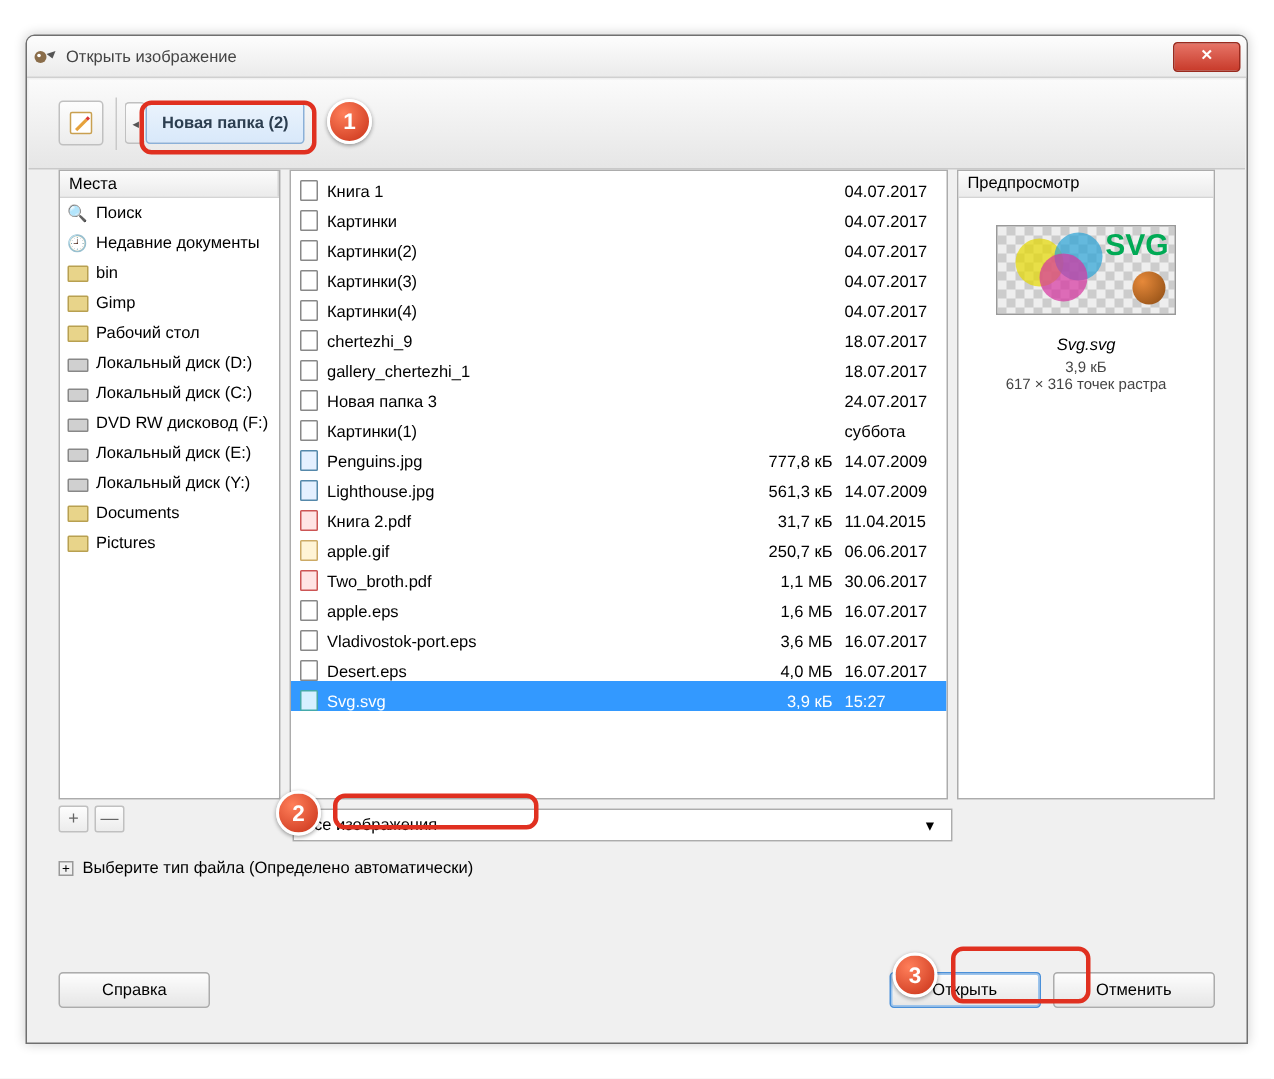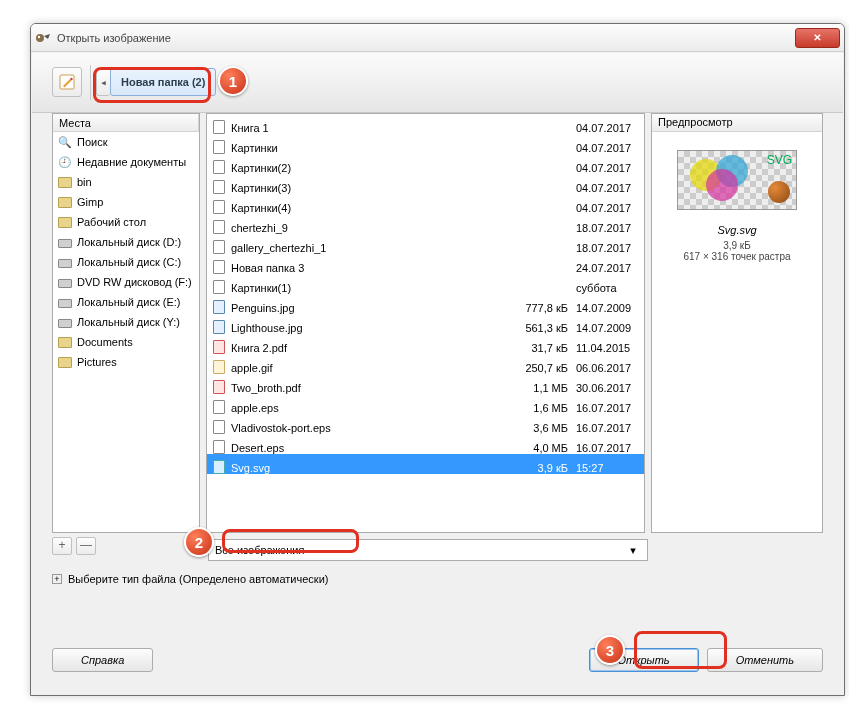--- a/index.html
+++ b/index.html
@@ -1,17 +1,17 @@
 <!DOCTYPE html>
 <html><head>
 <meta charset="utf-8">
 <style>
 * { box-sizing: border-box; margin: 0; padding: 0; }
 body { font-family: "Segoe UI", Tahoma, sans-serif; font-size: 11px; background: #fff; width: 849px; height: 719px; position: relative; }
-.window { width: 815px; height: 673px; position: absolute; left: 30px; top: 23px; border: 1px solid #707070; background: #f0f0f0; border-radius: 6px 6px 0 0; overflow: hidden; box-shadow: 0 0 8px rgba(0,0,0,0.2); }
+.window { width: 815px; height: 673px; position: absolute; left: 17px; top: 23px; border: 1px solid #707070; background: #f0f0f0; border-radius: 6px 6px 0 0; overflow: hidden; box-shadow: 0 0 8px rgba(0,0,0,0.2); }
 .titlebar { height: 28px; background: linear-gradient(#fdfdfd, #ebebeb); border-bottom: 1px solid #d0d0d0; display: flex; align-items: center; padding: 0 4px; }
 .app-icon { width: 16px; height: 16px; margin-right: 6px; display: flex; align-items: center; justify-content: center; }
 .app-icon svg { width: 16px; height: 16px; }
 .title { flex: 1; color: #444; }
 .winbtns { display: flex; align-items: center; gap: 2px; }
 .close { width: 45px; height: 20px; background: linear-gradient(#e67467,#c83b2b); border: 1px solid #9a2a1e; border-radius: 3px; text-align: center; color: #fff; font-weight: bold; font-size: 10px; line-height: 18px; }
 .client { position: absolute; left: 1px; right: 1px; top: 29px; bottom: 1px; background: #f0f0f0; }
 .toolbar { position: absolute; left: 0; right: 0; top: 0; height: 60px; background: linear-gradient(#fbfbfb,#e6e6e6); border-bottom: 1px solid #c9c9c9; }
 .pencil-btn { position: absolute; left: 20px; top: 14px; width: 30px; height: 30px; border: 1px solid #c0c0c0; background: linear-gradient(#fdfdfd,#ececec); border-radius: 3px; display: flex; align-items: center; justify-content: center; }
 .pencil-btn svg { width: 16px; height: 16px; }
@@ -37,30 +37,30 @@
 .f-name { flex: 1; white-space: nowrap; overflow: hidden; }
 .f-size { width: 60px; text-align: right; padding-right: 8px; white-space: nowrap; }
 .f-date { width: 64px; white-space: nowrap; }
 .below-places { display: flex; gap: 4px; margin-top: 4px; }
 .sq { width: 20px; height: 18px; border: 1px solid #c0c0c0; background: linear-gradient(#fdfdfd,#ececec); border-radius: 2px; text-align: center; font-size: 12px; line-height: 15px; color: #666; }
 .filetype-sel { position: absolute; left: 176px; right: 195px; top: 486px; height: 22px; border: 1px solid #acacac; background: #fff; display: flex; align-items: center; padding: 0 6px; }
 .filetype-sel .dd { margin-left: auto; width: 16px; text-align: center; }
 .expand-filetype { position: absolute; left: 20px; top: 520px; display: flex; align-items: center; gap: 6px; }
 .expand-filetype .plus { width: 10px; height: 10px; border: 1px solid #999; font-size: 9px; line-height: 8px; text-align: center; }
 .btns { position: absolute; left: 20px; right: 20px; bottom: 20px; height: 26px; display: flex; }
-.btn { height: 24px; min-width: 76px; padding: 0 28px; border: 1px solid #acacac; background: linear-gradient(#fdfdfd,#e6e6e6); border-radius: 3px; display: flex; align-items: center; justify-content: center; font-style: italic; }
+.btn { height: 24px; min-width: 76px; padding: 0 28px; border: 1px solid #acacac; background: linear-gradient(#fdfdfd,#e6e6e6); border-radius: 3px; display: flex; align-items: center; justify-content: center; }
 .btn.primary { border: 1px solid #4a90d9; box-shadow: 0 0 0 1px #9cc4ec inset; }
 .preview-hdr { height: 18px; border-bottom: 1px solid #d4d4d4; background: linear-gradient(#fcfcfc,#ebebeb); padding: 2px 6px; }
 .preview-body { padding: 12px 8px; text-align: center; }
 .preview-thumb { width: 120px; height: 60px; margin: 6px auto 14px; position: relative; border: 1px solid #999; background: repeating-conic-gradient(#ccc 0 25%, #eee 0 50%) 0 0/12px 12px; }
 .preview-thumb .c1 { position:absolute; left:12px; top:8px; width:32px; height:32px; border-radius:50%; background:#e6d800; opacity:.7; }
 .preview-thumb .c2 { position:absolute; left:28px; top:18px; width:32px; height:32px; border-radius:50%; background:#d633a0; opacity:.7; }
 .preview-thumb .c3 { position:absolute; left:38px; top:4px; width:32px; height:32px; border-radius:50%; background:#2aa2d6; opacity:.7; }
 .preview-thumb .ball { position:absolute; right:6px; bottom:6px; width:22px; height:22px; border-radius:50%; background: radial-gradient(circle at 30% 30%, #e6893a, #8a4a12); }
-.preview-thumb .svgtxt { position:absolute; right:4px; top:2px; color:#0a5; font-weight:normal; font-size:12px; }
+.preview-thumb .svgtxt { position:absolute; right:4px; top:2px; color:#0a5; font-weight:bold; font-size:20px; }
 .pv-name { font-style: italic; margin: 4px 0; }
 .pv-meta { font-size: 10px; color: #444; }
 
 .badge { position: absolute; width: 30px; height: 30px; border-radius: 50%; background: radial-gradient(circle at 35% 30%, #ff7f5a, #c83118); border: 2px solid #fff; color: #fff; font-weight: bold; font-size: 15px; display: flex; align-items: center; justify-content: center; box-shadow: 0 1px 3px rgba(0,0,0,.4); z-index: 50; }
 .ring { position: absolute; border: 3px solid #e03020; border-radius: 8px; z-index: 40; pointer-events: none; }
 .file-icon { display: inline-block; width: 12px; height: 14px; background: #fff; border: 1px solid #888; border-radius: 1px; position: relative; }
 .folder-icon { display: inline-block; width: 14px; height: 11px; background: #e8d48a; border: 1px solid #b8a050; border-radius: 1px; }
 .drive-icon { display: inline-block; width: 14px; height: 9px; background: #d0d0d0; border: 1px solid #888; border-radius: 1px; margin-top: 2px; }
 .svg-file { background: #d6f0ff; border-color: #4aa; }
 .pdf-file { background: #ffe4e4; border-color: #c55; }

